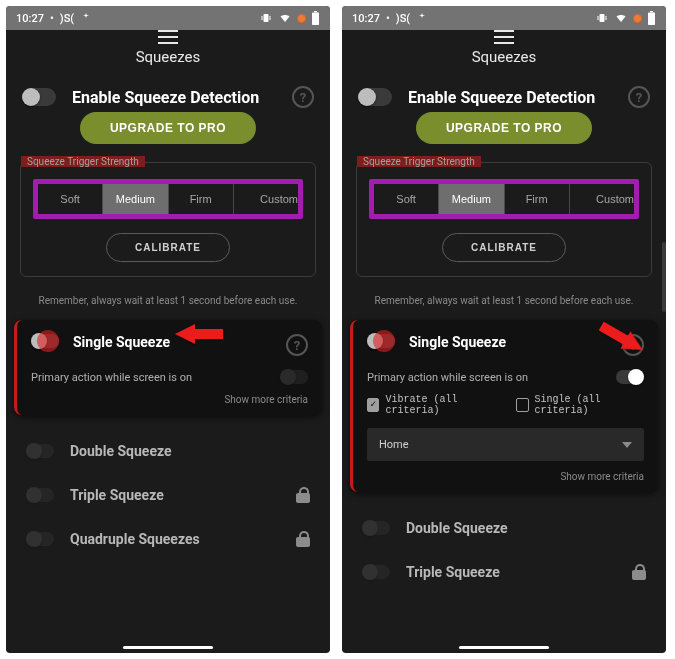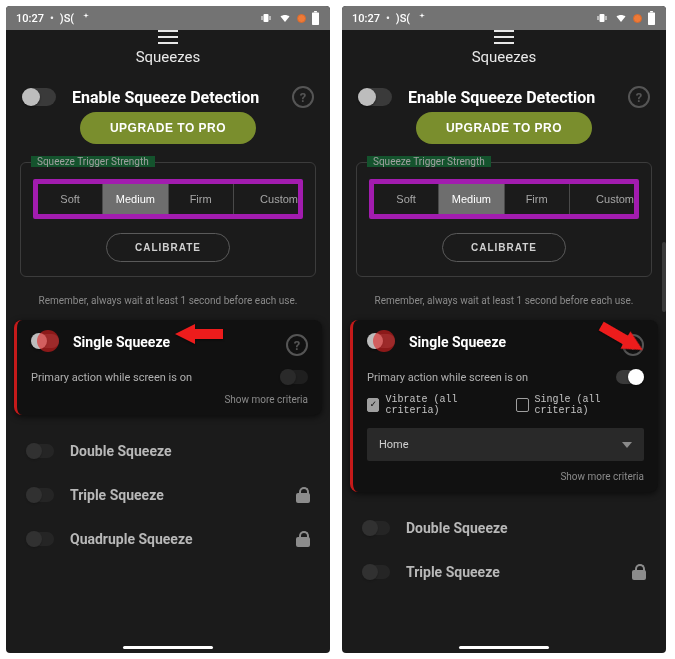--- a/index.html
+++ b/index.html
@@ -79,21 +79,21 @@
   }
 
   .fieldset {
     margin: 0 12px 10px;
     border: 1px solid #3c3c3c;
     border-radius: 6px;
     padding: 16px 12px 14px;
     position:relative;
   }
   .fieldset .legend{
-    position:absolute;top:-7px;left:10px;background:#14532d;padding:0 6px;
+    position:absolute;top:-7px;left:0;background:#7f1d1d;padding:0 6px;
     font-size:10px;color:#a0a0a0;
   }
   .seg { display:flex; border:5px solid #a21caf; border-radius:2px; overflow:hidden; }
   .seg button {
     flex:1; background:transparent;border:none;color:#a6a6a6;font-size:11px;padding:9px 0;cursor:pointer;
     border-right:1px solid #4a4a4a;
   }
   .seg button:last-child{border-right:none;text-align:right;}
   .seg button.sel{background:#6e6e6e;color:#fff;}
   .calibrate{
@@ -234,21 +234,21 @@
       <div class="toggle small dark disabled">
           <div class="knob"></div>
         </div>
       <div class="lbl">Triple Squeeze</div>
       <div class="lock"></div>
     </div>
     <div class="list-item">
       <div class="toggle small dark disabled">
           <div class="knob"></div>
         </div>
-      <div class="lbl">Quadruple Squeeze</div>
+      <div class="lbl">Quadruple Squeezes</div>
       <div class="lock"></div>
     </div>
 
   </div>
   <div class="nav-ind"></div>
 </div>
 
 <div class="phone">
   <div class="statusbar">
     <div class="sb-left">

